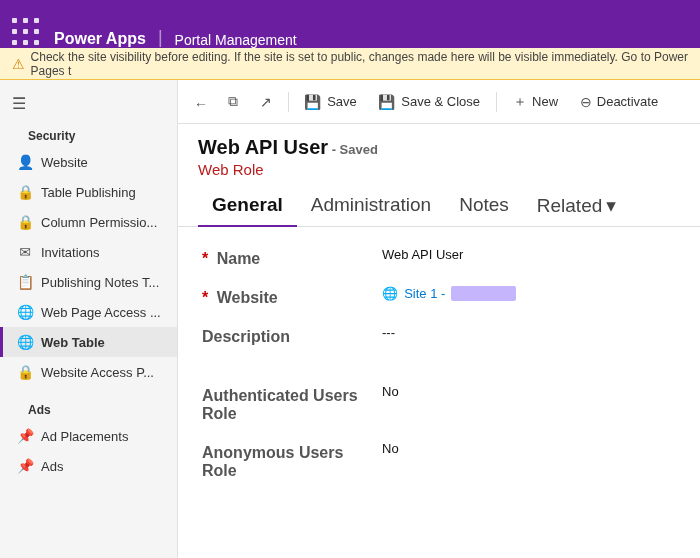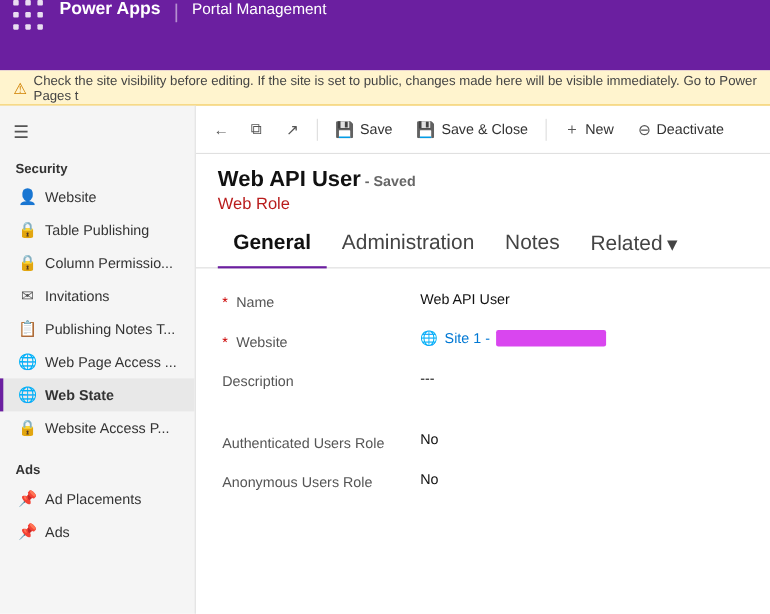--- a/index.html
+++ b/index.html
@@ -2,23 +2,23 @@
 <html><head>
   <meta charset="utf-8">
   <style>
     * { box-sizing: border-box; margin: 0; padding: 0; }
     body { font-family: 'Segoe UI', sans-serif; font-size: 13px; color: #333; background: #fff; width: 700px; height: 558px; overflow: hidden; }
 
     
     .top-bar {
       background: #6b1fa0;
       color: #fff;
-      height: 64px;
-      display: flex;
-      align-items: flex-start;
+      height: 48px;
+      display: flex;
+      align-items: flex-end;
       padding: 0 12px;
       gap: 12px;
     }
     .top-bar-grid {
       display: grid;
       grid-template-columns: repeat(3,8px);
       grid-template-rows: repeat(3,8px);
       gap: 3px;
       cursor: pointer;
     }
@@ -76,21 +76,21 @@
       overflow-y: auto;
       padding: 8px 0;
     }
     .sidebar-hamburger {
       padding: 6px 12px 10px;
       cursor: pointer;
       font-size: 16px;
       color: #555;
     }
     .sidebar-section-label {
-      padding: 6px 14px 4px;
+      padding: 6px 28px 4px;
       font-size: 12px;
       font-weight: 600;
       color: #333;
     }
     .sidebar-item {
       display: flex;
       align-items: center;
       gap: 8px;
       padding: 7px 14px;
       cursor: pointer;
@@ -213,23 +213,24 @@
       flex: 1;
     }
     .form-row {
       display: flex;
       align-items: flex-start;
       margin-bottom: 18px;
     }
     .form-label {
       width: 180px;
       min-width: 180px;
-      font-size: 13px;
+      font-size: 16px;
       color: #555;
       padding-top: 3px;
+      font-weight: bold;
     }
     .form-required {
       color: #c00;
       margin-right: 4px;
     }
     .form-value {
       font-size: 13px;
       color: #111;
       display: flex;
       align-items: center;
@@ -240,28 +241,27 @@
       cursor: pointer;
     }
     .globe-icon {
       color: #555;
       font-size: 13px;
     }
     .form-section-gap {
       height: 20px;
     }
     .blurred-text {
-      background: #d946ef;
+      background: #c4b5fd;
       color: transparent;
       border-radius: 2px;
       font-size: 13px;
       padding: 0 3px;
       user-select: none;
       display: inline-block;
-      font-family: Liberation Mono, monospace;
     }
   </style>
 </head>
 <body>
 
 <div class="top-bar">
   <div class="top-bar-grid">
     <span></span>
       <span></span>
       <span></span>
@@ -308,21 +308,21 @@
     <div class="sidebar-item">
       <span class="sidebar-icon">📋</span>
       <span>Publishing Notes T...</span>
     </div>
     <div class="sidebar-item">
       <span class="sidebar-icon">🌐</span>
       <span>Web Page Access ...</span>
     </div>
     <div class="sidebar-item active">
       <span class="sidebar-icon">🌐</span>
-      <span>Web State</span>
+      <span>Web Table</span>
     </div>
     <div class="sidebar-item">
       <span class="sidebar-icon">🔒</span>
       <span>Website Access P...</span>
     </div>
 
     <div class="sidebar-section-label" style="margin-top:10px;">Ads</div>
 
     <div class="sidebar-item">
       <span class="sidebar-icon">📌</span>

